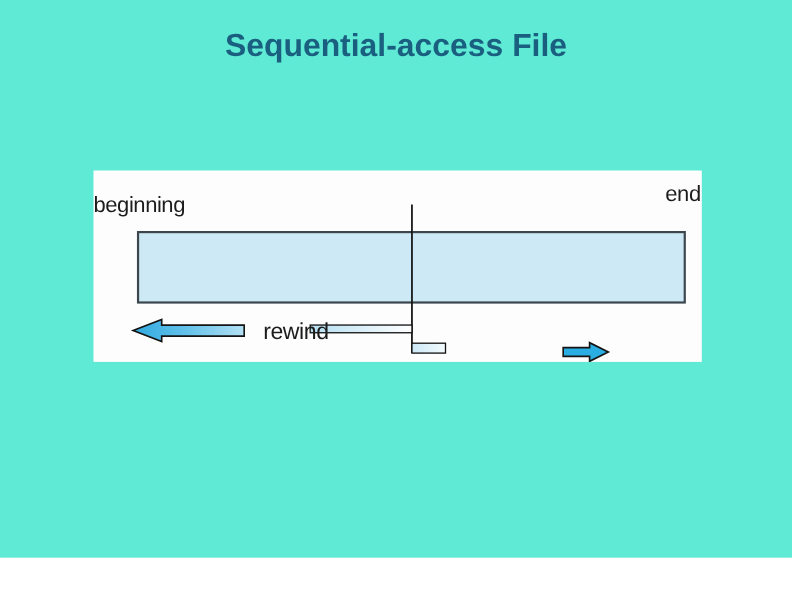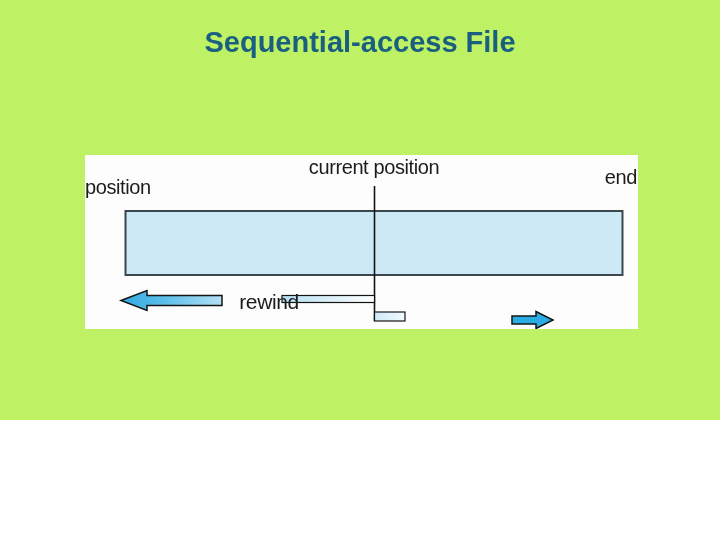--- a/index.html
+++ b/index.html
@@ -6,22 +6,22 @@
     margin: 0;
     padding: 0;
     width: 720px;
     height: 540px;
     background: #ffffff;
     font-family: "Liberation Sans", sans-serif;
   }
   .slide {
     position: relative;
     width: 720px;
-    height: 420px;
-    background: #bef264;
+    height: 507px;
+    background: #5eead4;
     overflow: hidden;
   }
   .slide-title {
     position: absolute;
     top: 24px;
     left: 0;
     width: 720px;
     margin: 0;
     text-align: center;
     font-size: 29px;
@@ -91,23 +91,22 @@
 
       <polygon points="36,145.5 62,135.5 62,140.5 137,140.5 137,150.5 62,150.5 62,155.5" fill="url(#gradRewind)" stroke="#141414" stroke-width="1.5" stroke-linejoin="miter"></polygon>
 
       <rect x="197" y="140.5" width="92.5" height="7" fill="url(#gradTail)" stroke="#141414" stroke-width="1.2"></rect>
 
       <rect x="289.5" y="157" width="30.5" height="9" fill="url(#gradRW)" stroke="#141414" stroke-width="1.2"></rect>
 
       <polygon points="427,161 451,161 451,156.5 468,165 451,173.5 451,169 427,169" fill="#2aade2" stroke="#141414" stroke-width="1.5" stroke-linejoin="miter"></polygon>
     </svg>
 
-    <span class="lbl lbl-beginning">position</span>
+    <span class="lbl lbl-beginning">beginning</span>
 
-    <span class="lbl lbl-current">current position</span>
 
     <span class="lbl lbl-end">end</span>
 
     <span class="lbl lbl-rewind">rewind</span>
 
   </div>
 
 </div>
 
 </body></html>

